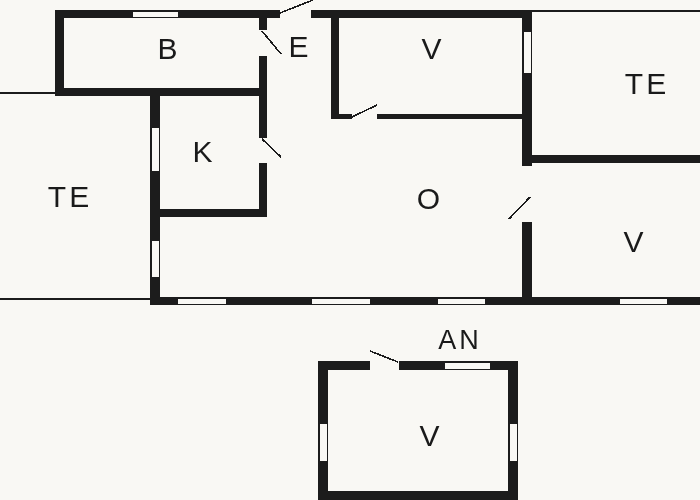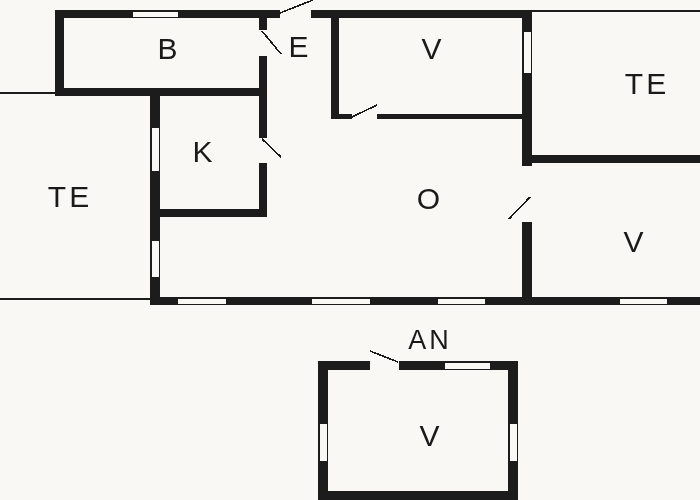--- a/index.html
+++ b/index.html
@@ -20,21 +20,21 @@
   .room-label{
     position:absolute;
     transform:translate(-50%,-50%);
     color:var(--text,#1a1a1a);
     font-size:30px;
     letter-spacing:3px;
     line-height:1;
     white-space:nowrap;
     user-select:none;
   }
-  .room-label.small{font-size:27px;}
+  .room-label.small{font-size:27px;margin-left:30px;}
 </style>
 </head>
 <body>
 
 <div id="stage" style="--bg: #f9f8f4; --wall: #1c1c1c; --text: #1a1a1a;">
 
   <svg id="plan-svg" width="700" height="500" viewBox="0 0 700 500" shape-rendering="crispEdges">
 
     <rect class="wall" x="56" y="10" width="476" height="8"></rect>
     <rect class="wall" x="55" y="10" width="9" height="86"></rect>

